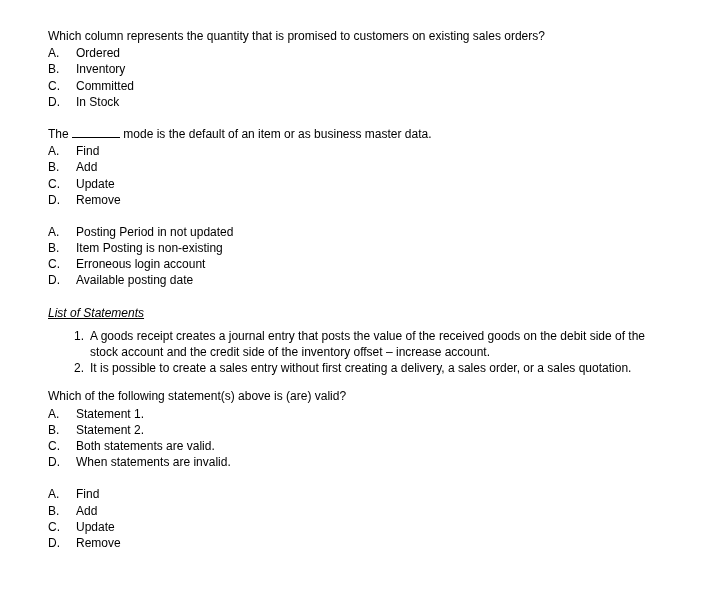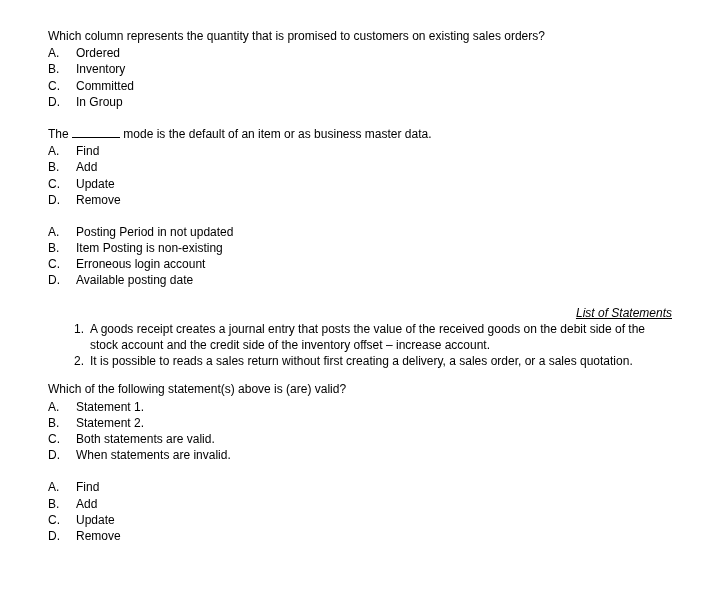--- a/index.html
+++ b/index.html
@@ -30,22 +30,21 @@
     .option-letter {
       width: 28px;
       flex-shrink: 0;
     }
     .option-text {
       flex: 1;
     }
     .list-header {
       text-decoration: underline;
       font-style: italic;
-      margin-bottom: 0;
-      text-align: right;
+      margin-bottom: 7px;
     }
     .list-row {
       display: flex;
       padding-left: 20px;
       margin-bottom: 0px;
     }
     .list-num {
       width: 22px;
       flex-shrink: 0;
       text-align: right;
@@ -74,21 +73,21 @@
   <div class="option-row">
     <span class="option-letter">B.</span>
     <span class="option-text">Inventory</span>
   </div>
   <div class="option-row">
     <span class="option-letter">C.</span>
     <span class="option-text">Committed</span>
   </div>
   <div class="option-row">
     <span class="option-letter">D.</span>
-    <span class="option-text">In Group</span>
+    <span class="option-text">In Stock</span>
   </div>
 </div>
 
 <div class="question-block">
   <div class="question-text">
     <span>The </span><span class="blank"></span><span> mode is the default of an item or as business master data.</span>
   </div>
   <div class="option-row">
     <span class="option-letter">A.</span>
     <span class="option-text">Find</span>
@@ -127,21 +126,21 @@
 </div>
 
 <div class="question-block" style="margin-bottom:12px;">
   <div class="list-header">List of Statements</div>
   <div class="list-row">
     <span class="list-num">1.</span>
     <span class="list-text">A goods receipt creates a journal entry that posts the value of the received goods on the debit side of the stock account and the credit side of the inventory offset – increase account.</span>
   </div>
   <div class="list-row">
     <span class="list-num">2.</span>
-    <span class="list-text">It is possible to reads a sales return without first creating a delivery, a sales order, or a sales quotation.</span>
+    <span class="list-text">It is possible to create a sales entry without first creating a delivery, a sales order, or a sales quotation.</span>
   </div>
 </div>
 
 <div class="question-block">
   <div class="question-text">Which of the following statement(s) above is (are) valid?</div>
   <div class="option-row">
     <span class="option-letter">A.</span>
     <span class="option-text">Statement 1.</span>
   </div>
   <div class="option-row">

